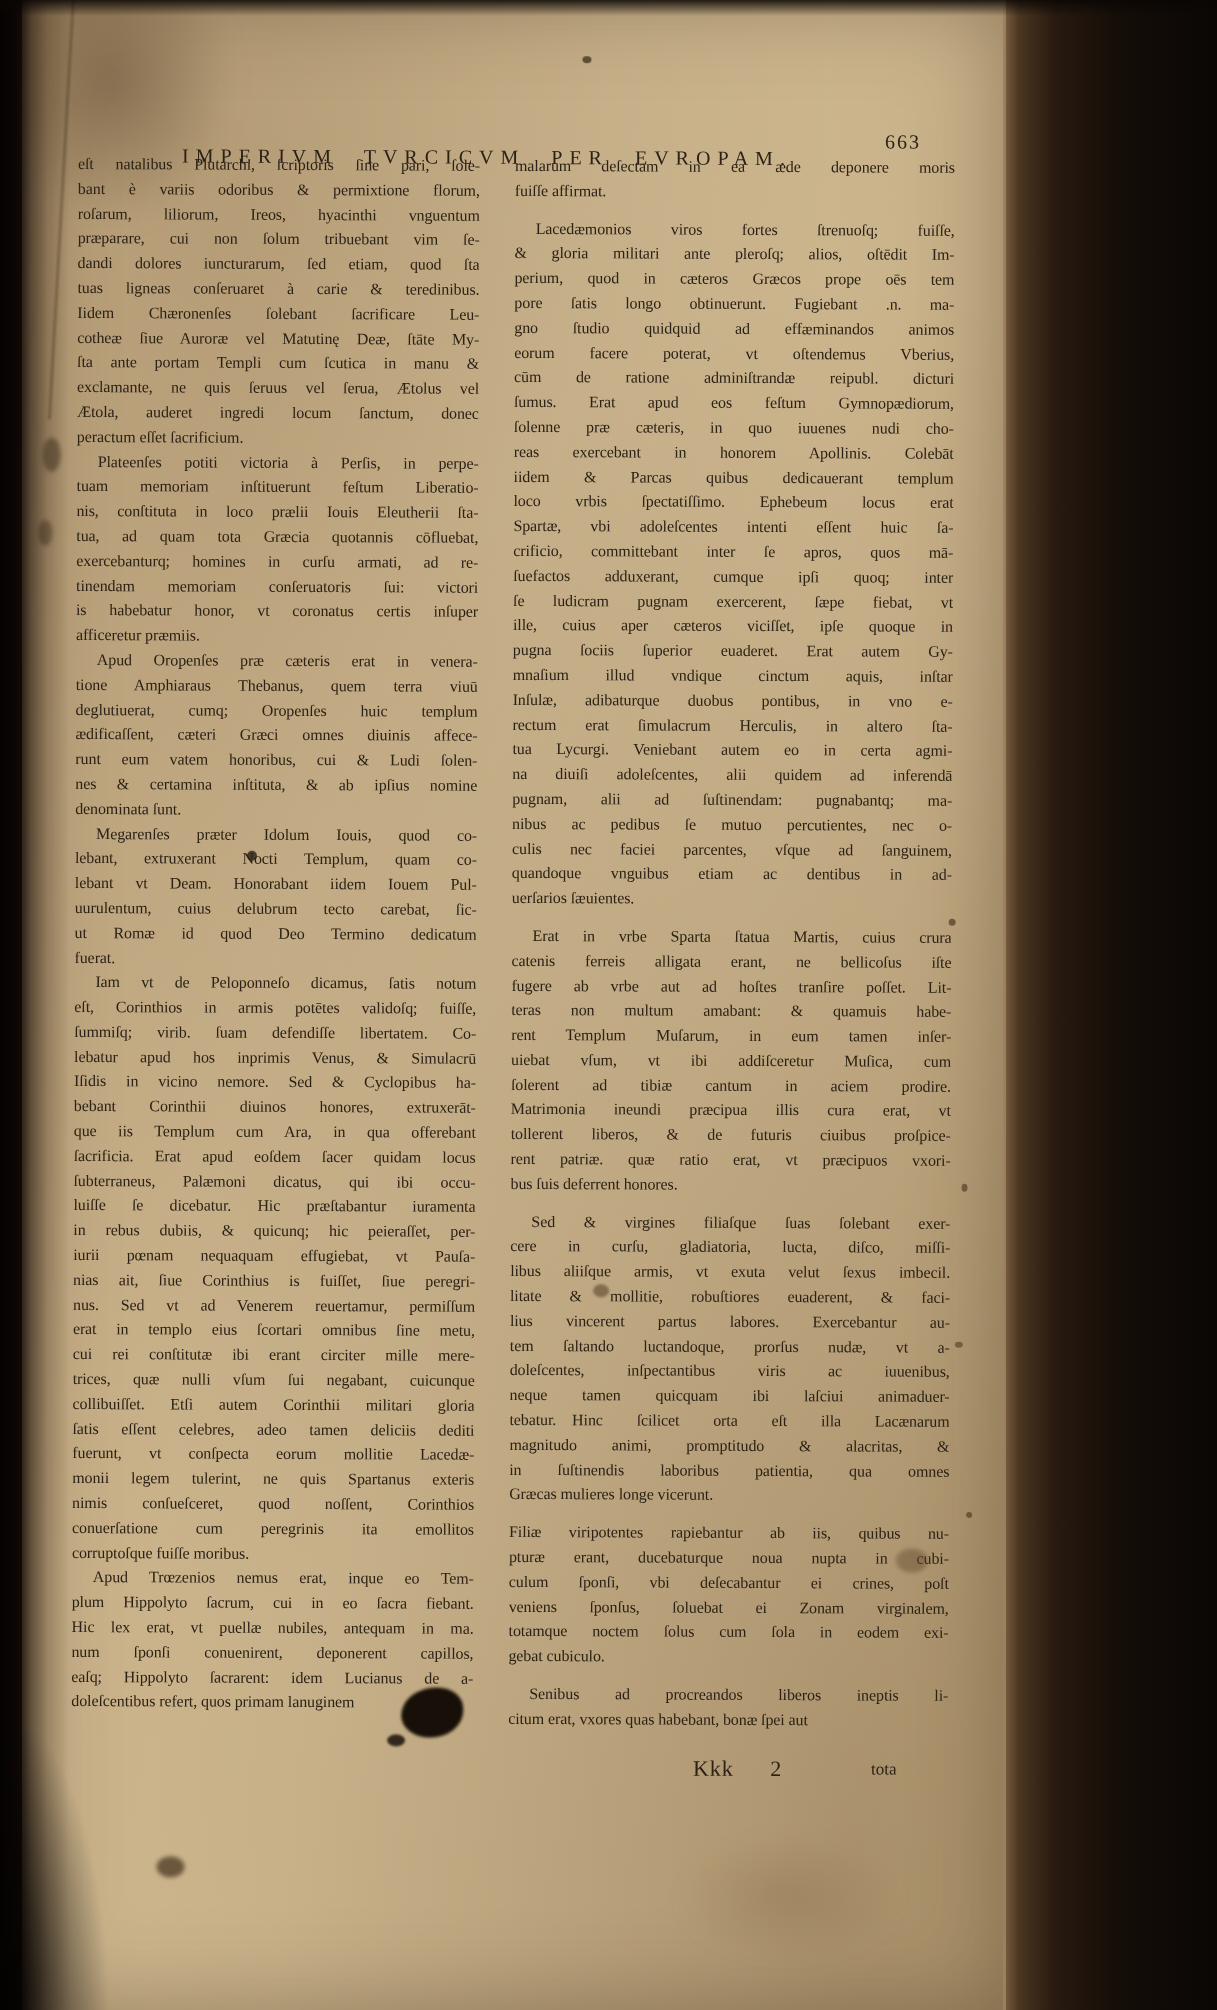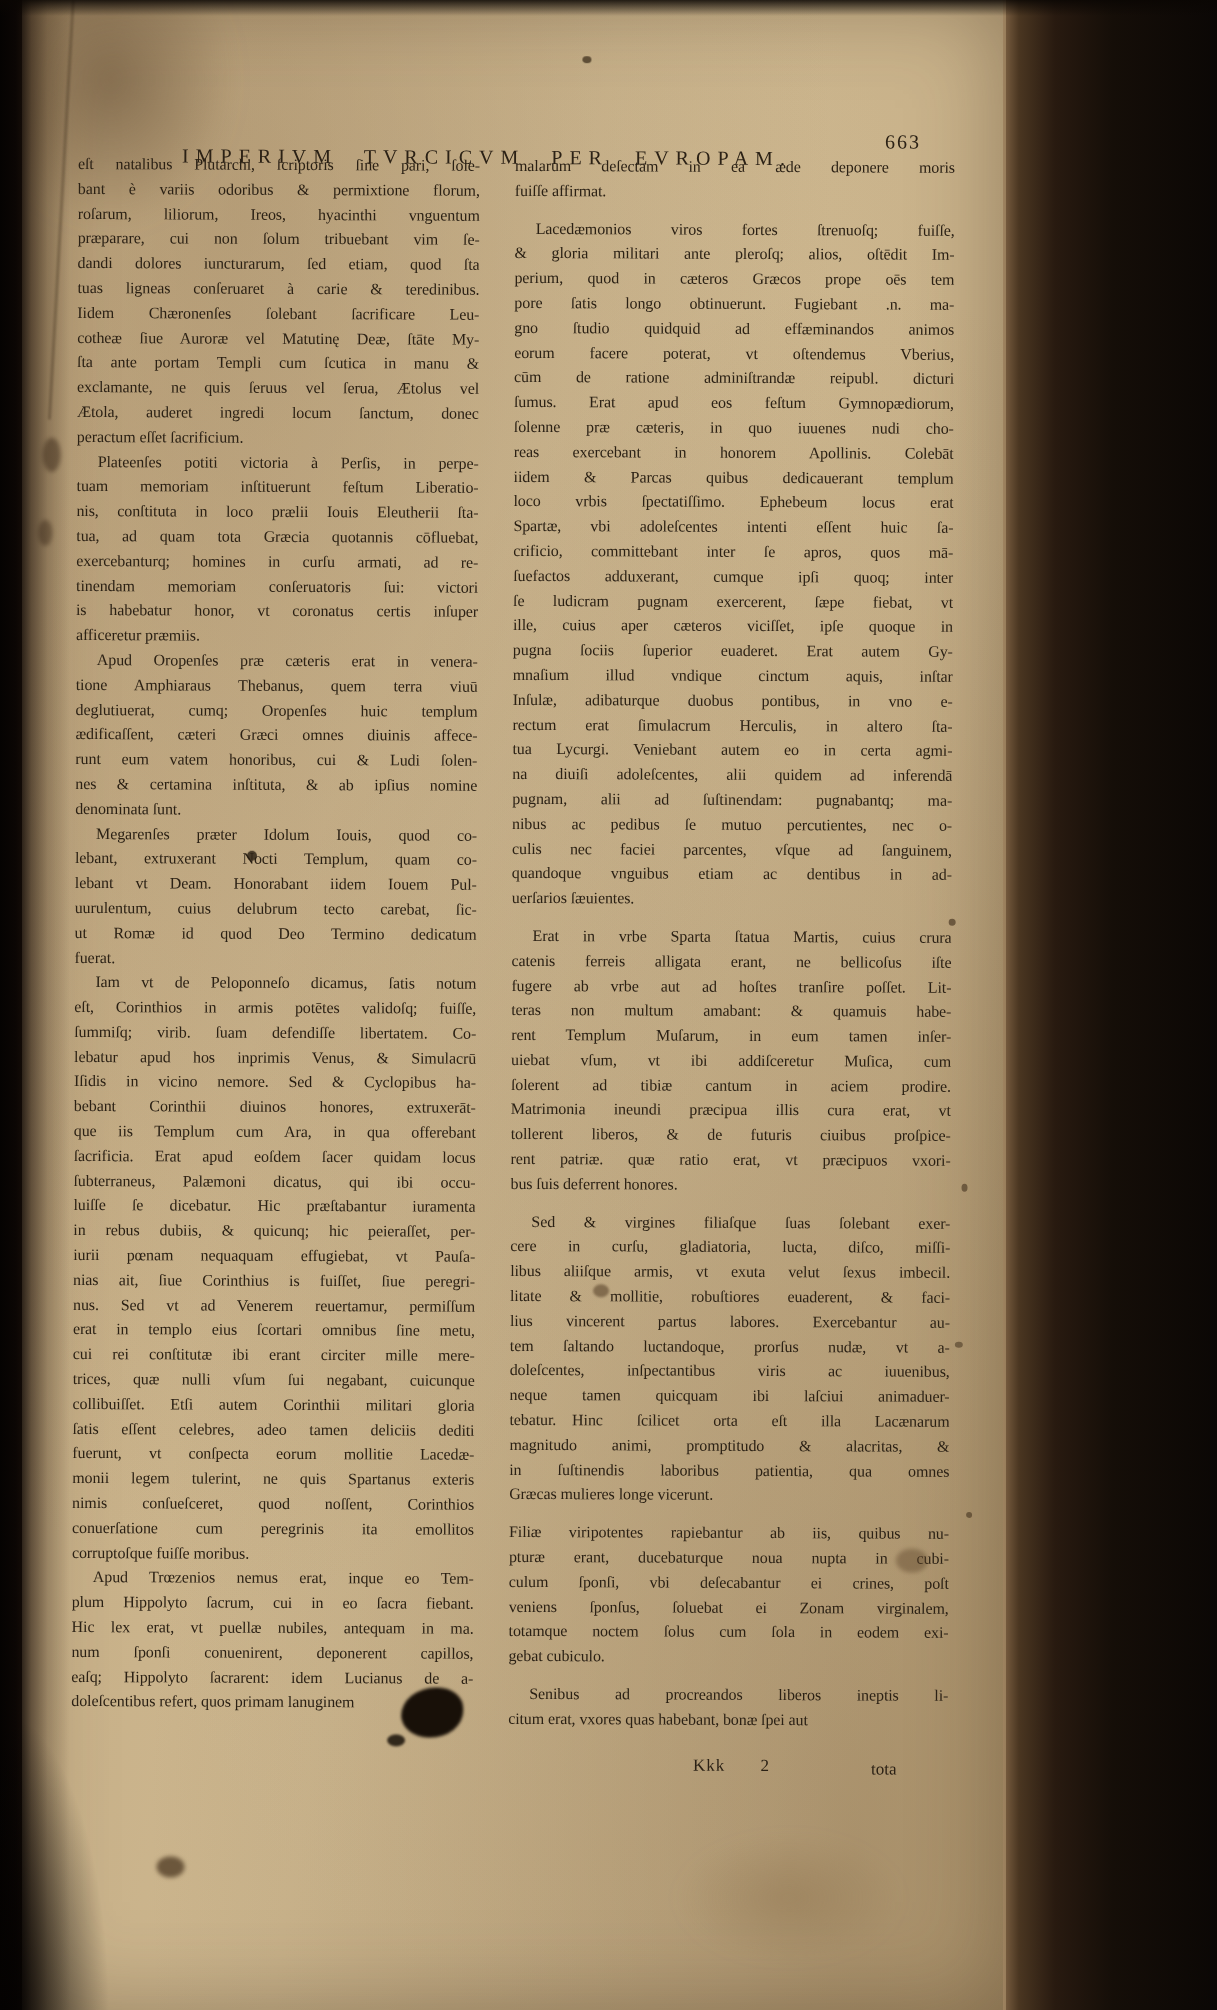--- a/index.html
+++ b/index.html
@@ -48,21 +48,21 @@
     font-size:20px;letter-spacing:7px;word-spacing:14px;color:var(--ink);}
   .page-number{position:absolute;left:863px;top:127px;font-size:20px;letter-spacing:2px;color:var(--ink);}
   .column{position:absolute;top:152px;color:var(--ink);font-size:16px;line-height:24.8px;
     letter-spacing:-0.1px;}
   .col-left{left:56px;width:402px;}
   .col-right{left:493px;width:440px;}
   .tline{white-space:nowrap;overflow:hidden;text-align:justify;text-align-last:justify;height:24.8px;}
   .tline.end{text-align-last:auto;}
   .para.indent .tline:first-child{text-indent:21px;}
   .col-right .para + .para{margin-top:13px;}
-  .footer-sig{position:absolute;left:678px;top:1753px;font-size:17px;color:var(--ink);word-spacing:30px;letter-spacing:1px;}
+  .footer-sig{position:absolute;left:678px;top:1753px;font-size:22px;color:var(--ink);word-spacing:30px;letter-spacing:1px;}
   .footer-catch{position:absolute;left:856px;top:1756px;font-size:17px;color:var(--ink);}
   .para,.tline{text-rendering:optimizeLegibility;}
 </style>
 </head>
 <body>
 
 <div class="scan">
 
   <div class="page">
     <div class="page-inner">

